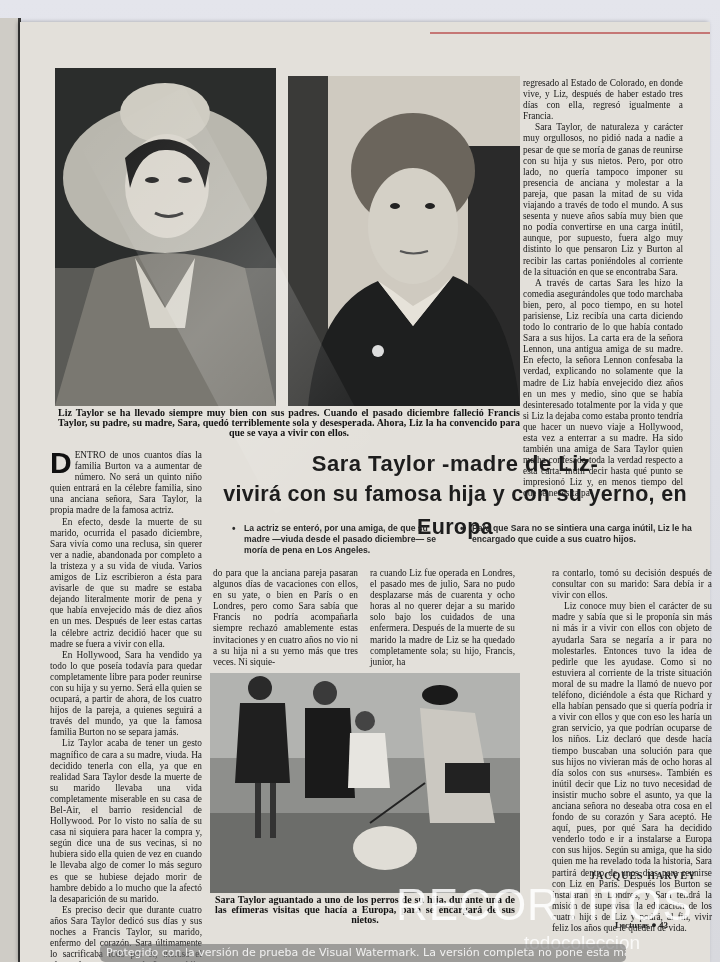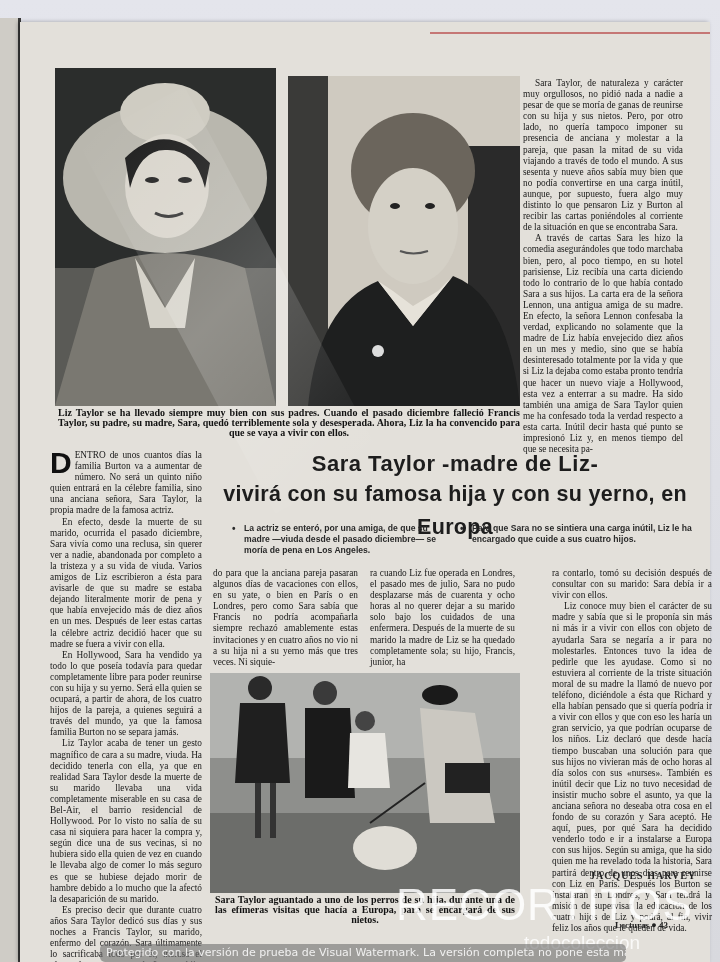--- a/index.html
+++ b/index.html
@@ -66,20 +66,21 @@
     <path d="M90 205 L125 250 L165 200 L150 215 L125 230 L105 215Z" fill="#e6e2d9"></path>
     <circle cx="90" cy="275" r="6" fill="#ddd"></circle>
   </svg>
 </div>
 
 <div class="wm-diag"></div>
 
 <div class="caption" style="left:58px;top:408px;width:462px;">Liz Taylor se ha llevado siempre muy bien con sus padres. Cuando el pasado diciembre falleció Francis Taylor, su padre, su madre, Sara, quedó terriblemente sola y desesperada. Ahora, Liz la ha convencido para que se vaya a vivir con ellos.</div>
 
 <div class="col" style="left:523px;top:78px;width:160px;">
+  <p class="noindent">regresado al Estado de Colorado, en donde vive, y Liz, después de haber estado tres días con ella, regresó igualmente a Francia.</p>
   <p>Sara Taylor, de naturaleza y carácter muy orgullosos, no pidió nada a nadie a pesar de que se moría de ganas de reunirse con su hija y sus nietos. Pero, por otro lado, no quería tampoco imponer su presencia de anciana y molestar a la pareja, que pasan la mitad de su vida viajando a través de todo el mundo. A sus sesenta y nueve años sabía muy bien que no podía convertirse en una carga inútil, aunque, por supuesto, fuera algo muy distinto lo que pensaron Liz y Burton al recibir las cartas poniéndoles al corriente de la situación en que se encontraba Sara.</p>
   <p>A través de cartas Sara les hizo la comedia asegurándoles que todo marchaba bien, pero, al poco tiempo, en su hotel parisiense, Liz recibía una carta diciendo todo lo contrario de lo que había contado Sara a sus hijos. La carta era de la señora Lennon, una antigua amiga de su madre. En efecto, la señora Lennon confesaba la verdad, explicando no solamente que la madre de Liz había envejecido diez años en un mes y medio, sino que se había desinteresado totalmente por la vida y que si Liz la dejaba como estaba pronto tendría que hacer un nuevo viaje a Hollywood, esta vez a enterrar a su madre. Ha sido también una amiga de Sara Taylor quien me ha confesado toda la verdad respecto a esta carta. Inútil decir hasta qué punto se impresionó Liz y, en menos tiempo del que se necesita pa-</p>
 </div>
 
 <div class="headline">
   <div class="h1">Sara Taylor -madre de Liz-</div>
   <div class="h2">vivirá con su famosa hija y con su yerno, en Europa</div>
 </div>
 
 <div class="bullet" style="left:232px;top:523px;width:200px;">

